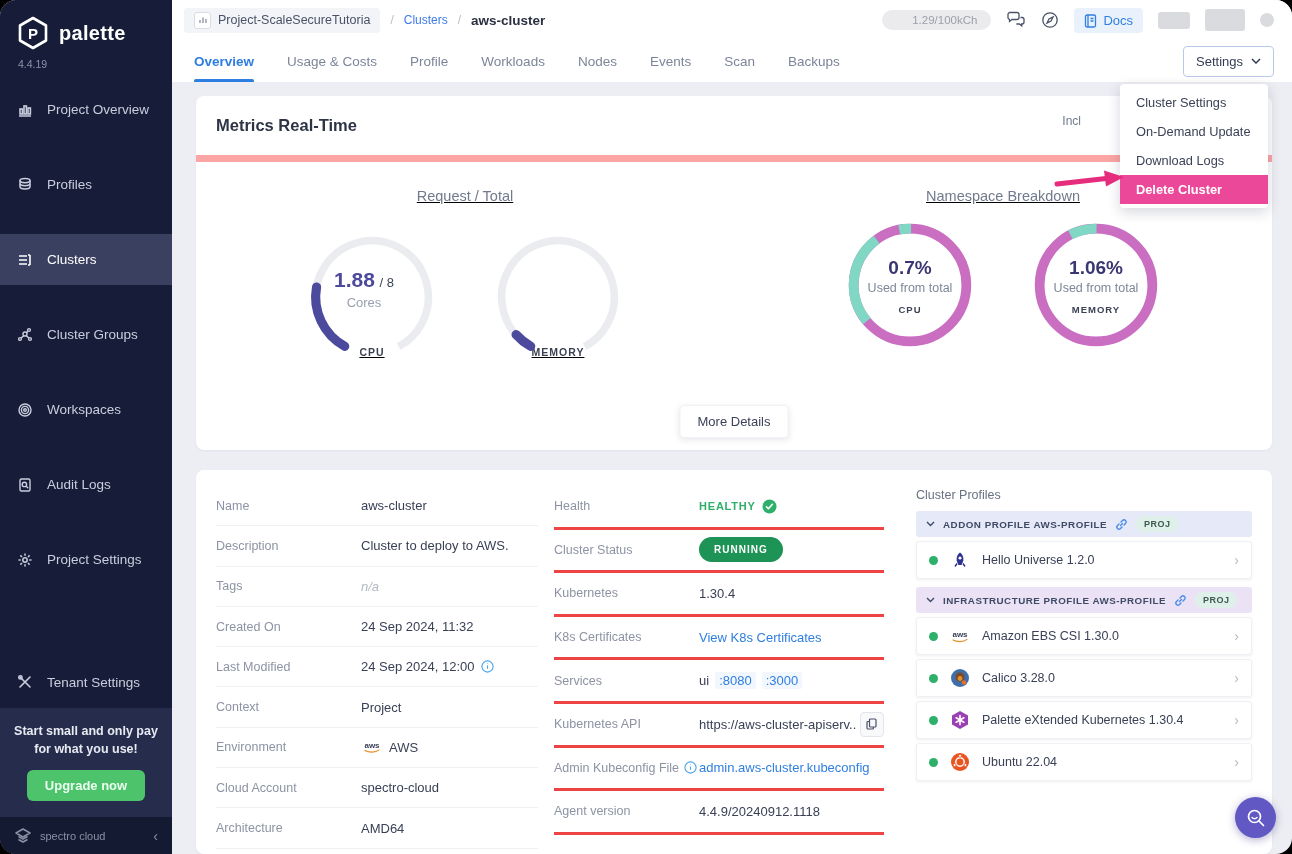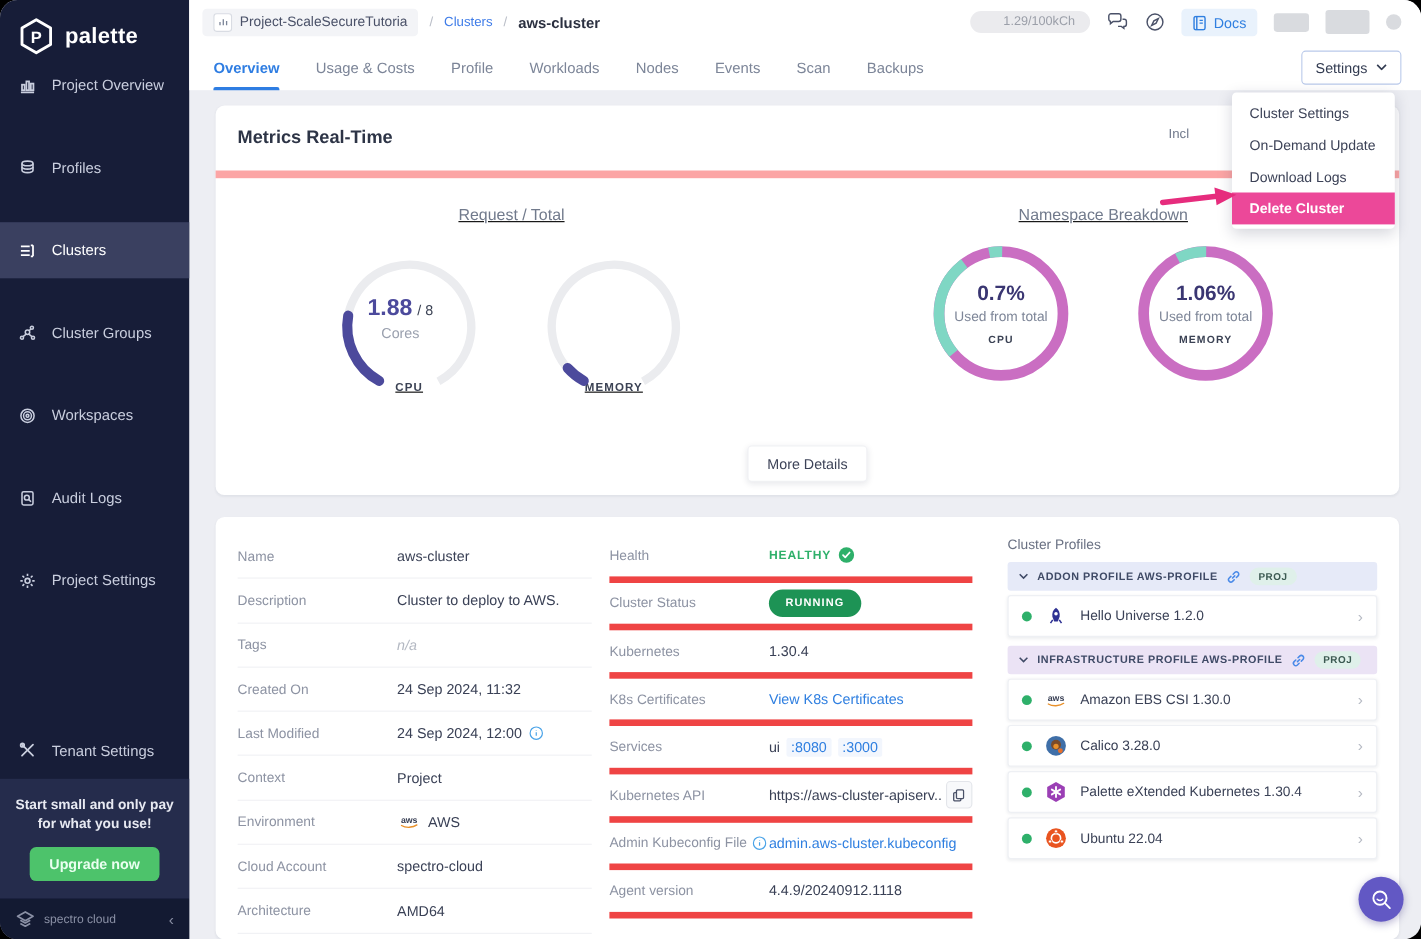--- a/index.html
+++ b/index.html
@@ -67,21 +67,21 @@
   .d-txt { position:absolute; inset:0; display:flex; flex-direction:column; align-items:center; justify-content:center; padding-top:2px; }
   .d-pct { color:#3a3672; font-size:19px; font-weight:700; }
   .d-cap { color:#7e8698; font-size:12.5px; margin-top:2px; }
   .d-metric { color:#3b4254; font-size:9.5px; font-weight:700; letter-spacing:1px; margin-top:9px; }
   .more-details { position:absolute; left:50%; transform:translateX(-50%); bottom:12px; background:#fff; border:1px solid #f0f1f4; box-shadow:0 2px 6px rgba(20,30,60,.1); border-radius:4px; color:#3c4257; font-size:13px; padding:8px 17px; cursor:pointer; font-family:inherit; }
 
   
   .overview-card { margin-top:20px; height:384px; padding:16px 20px; display:flex; gap:16px; }
   .colA { width:322px; } .colB { width:330px; } .colC { width:336px; margin-left:16px; }
   .d-row { height:40.3px; display:flex; align-items:center; border-bottom:1px solid #f0f1f4; }
-  .s-row { height:43.6px; display:flex; align-items:center; border-bottom:6px solid #ef4444; }
+  .s-row { height:43.6px; display:flex; align-items:center; border-bottom:3px solid #ef4444; }
   .row-label { width:145px; color:#8d93a3; font-size:12.5px; flex-shrink:0; display:flex; align-items:center; gap:5px; }
   .row-value { color:#3a4156; font-size:13px; display:flex; align-items:center; gap:6px; min-width:0; }
   .muted-italic { color:#b3b8c2; font-style:italic; }
   .healthy { color:#2eb06a; font-size:11px; font-weight:700; letter-spacing:.8px; display:flex; align-items:center; gap:6px; }
   .running-pill { background:#1d9355; color:#fff; font-size:10px; font-weight:700; letter-spacing:1px; border-radius:14px; padding:7px 15px; cursor:default; }
   .link { color:#2f7fe0; font-size:13px; cursor:pointer; }
   .port-link { color:#2f7fe0; background:#f2f6fd; padding:1px 4px; border-radius:2px; cursor:pointer; }
   .api-val { white-space:nowrap; overflow:hidden; text-overflow:ellipsis; max-width:158px; }
   .copy-btn { width:25px; height:25px; border:1px solid #e3e5ea; background:#f8f9fb; border-radius:4px; display:flex; align-items:center; justify-content:center; cursor:pointer; margin-left:4px; }
 
@@ -115,20 +115,21 @@
   <aside class="sidebar">
     <div class="brand">
       <span>
         <svg width="34" height="34" viewBox="0 0 34 34">
           <polygon points="17,2 30,9.5 30,24.5 17,32 4,24.5 4,9.5" fill="none" stroke="#fff" stroke-width="2.6" stroke-linejoin="round"></polygon>
           <text x="17" y="23" text-anchor="middle" font-size="15" font-weight="bold" fill="#fff" font-family="Liberation Sans, sans-serif">P</text>
         </svg>
       </span>
       <span class="brand-name">palette</span>
     </div>
+    <div class="version">4.4.19</div>
 
     <nav class="nav">
       <div class="nav-item">
         <span class="nav-ico">
           <svg width="16" height="16" viewBox="0 0 16 16" fill="none" stroke="currentColor" stroke-width="1.6">
               <path d="M2 14h12"></path>
               <rect x="3" y="7" width="2.4" height="5"></rect>
               <rect x="7" y="4" width="2.4" height="8"></rect>
               <rect x="11" y="6" width="2.4" height="6"></rect>
             </svg>

